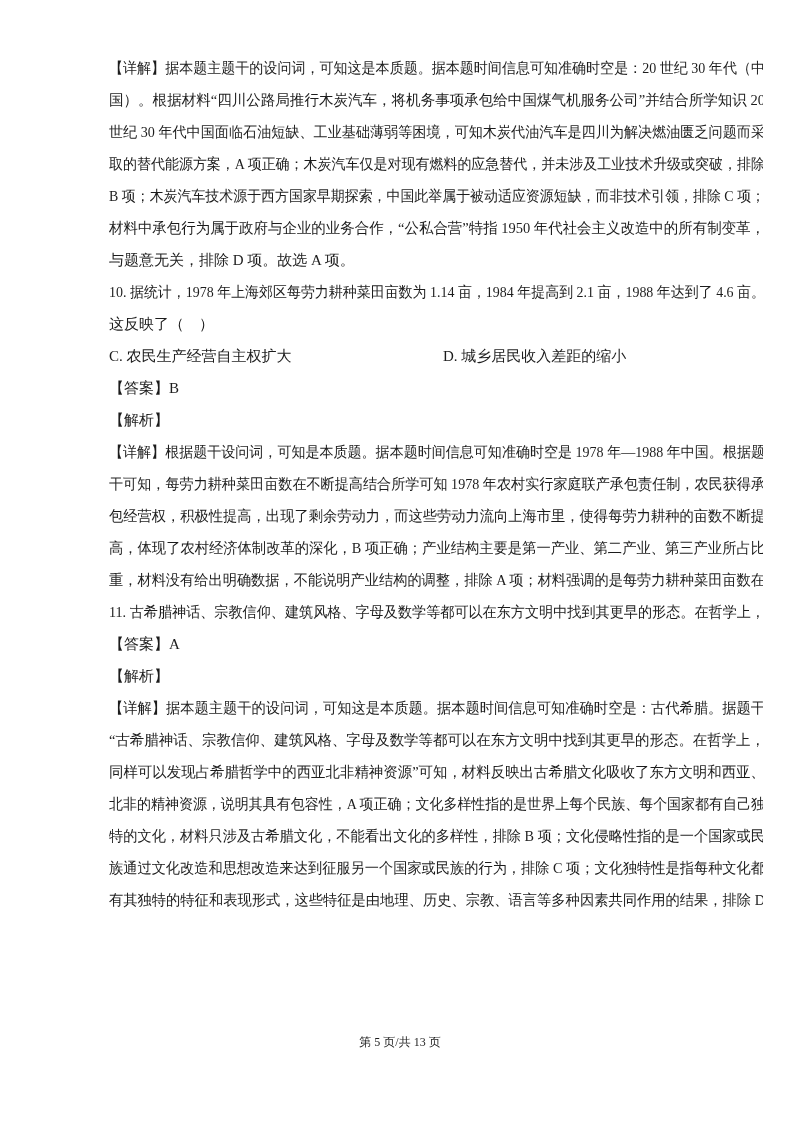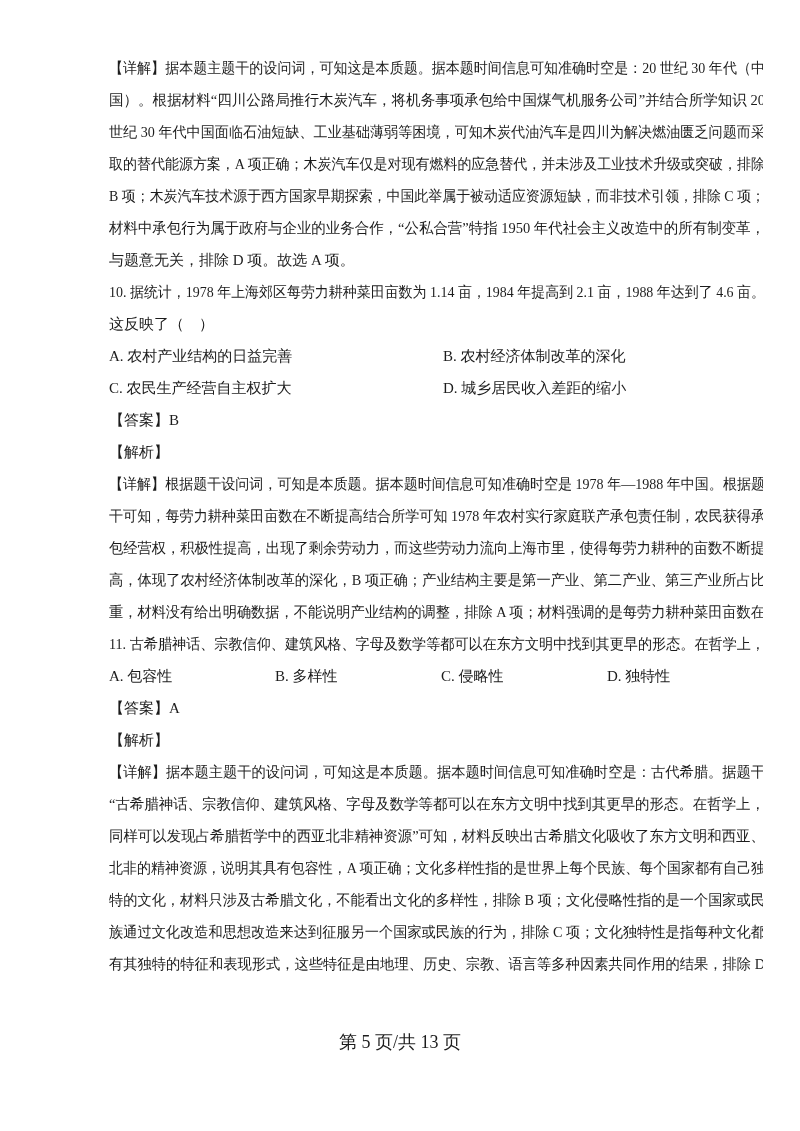--- a/index.html
+++ b/index.html
@@ -25,21 +25,21 @@
   .fill { text-align-last: justify; }
   .end  { text-align-last: left; text-align: center; }
   .opt-col-2 { display: inline-block; width: 334px; }
   .opt-col-4 { display: inline-block; width: 166px; }
   .footer {
     position: absolute;
     left: 0;
     right: 0;
     top: 1032px;
     text-align: center;
-    font-size: 18px;
+    font-size: 12px;
     line-height: 20px;
     color: #1c1c1c;
   }
 </style>
 </head>
 <body>
 
 <div class="page">
 
   <div>
@@ -49,42 +49,36 @@
     <div class="line fill" style="white-space: nowrap; text-align: left; text-align-last: left; transform-origin: 0px 50%; transform: scaleX(0.932129);">取的替代能源方案，A 项正确；木炭汽车仅是对现有燃料的应急替代，并未涉及工业技术升级或突破，排除</div>
     <div class="line fill" style="white-space: nowrap; text-align: left; text-align-last: left; transform-origin: 0px 50%; transform: scaleX(0.928829);">B 项；木炭汽车技术源于西方国家早期探索，中国此举属于被动适应资源短缺，而非技术引领，排除 C 项；</div>
     <div class="line fill" style="white-space: nowrap; text-align: left; text-align-last: left; transform-origin: 0px 50%; transform: scaleX(0.963532);">材料中承包行为属于政府与企业的业务合作，“公私合营”特指 1950 年代社会主义改造中的所有制变革，</div>
     <div class="line end">与题意无关，排除 D 项。故选 A 项。</div>
   </div>
 
   <div>
     <div class="line fill" style="white-space: nowrap; text-align: left; text-align-last: left; transform-origin: 0px 50%; transform: scaleX(0.930496);">10. 据统计，1978 年上海郊区每劳力耕种菜田亩数为 1.14 亩，1984 年提高到 2.1 亩，1988 年达到了 4.6 亩。</div>
     <div class="line end">这反映了（　）</div>
     <div class="line end">
-      <span class="opt-col-2">A. 农村产业结构的日益完善</span><span>B. 农村经济体制改革的深化</span>
-    </div>
-    <div class="line end">
       <span class="opt-col-2">C. 农民生产经营自主权扩大</span><span>D. 城乡居民收入差距的缩小</span>
     </div>
     <div class="line end">【答案】B</div>
     <div class="line end">【解析】</div>
   </div>
 
   <div>
     <div class="line fill" style="white-space: nowrap; text-align: left; text-align-last: left; transform-origin: 0px 50%; transform: scaleX(0.935472);">【详解】根据题干设问词，可知是本质题。据本题时间信息可知准确时空是 1978 年—1988 年中国。根据题</div>
     <div class="line fill" style="white-space: nowrap; text-align: left; text-align-last: left; transform-origin: 0px 50%; transform: scaleX(0.940502);">干可知，每劳力耕种菜田亩数在不断提高结合所学可知 1978 年农村实行家庭联产承包责任制，农民获得承</div>
     <div class="line fill" style="white-space: nowrap; text-align: left; text-align-last: left; transform-origin: 0px 50%; transform: scaleX(0.950725);">包经营权，积极性提高，出现了剩余劳动力，而这些劳动力流向上海市里，使得每劳力耕种的亩数不断提</div>
     <div class="line fill" style="white-space: nowrap; text-align: left; text-align-last: left; transform-origin: 0px 50%; transform: scaleX(0.952428);">高，体现了农村经济体制改革的深化，B 项正确；产业结构主要是第一产业、第二产业、第三产业所占比</div>
     <div class="line fill" style="white-space: nowrap; text-align: left; text-align-last: left; transform-origin: 0px 50%; transform: scaleX(0.947271);">重，材料没有给出明确数据，不能说明产业结构的调整，排除 A 项；材料强调的是每劳力耕种菜田亩数在</div>
   </div>
 
   <div>
     <div class="line fill" style="white-space: nowrap; text-align: left; text-align-last: left; transform-origin: 0px 50%; transform: scaleX(0.94124);">11. 古希腊神话、宗教信仰、建筑风格、字母及数学等都可以在东方文明中找到其更早的形态。在哲学上，</div>
-    <div class="line end">
-      <span class="opt-col-4">A. 包容性</span><span class="opt-col-4">B. 多样性</span><span class="opt-col-4">C. 侵略性</span><span>D. 独特性</span>
-    </div>
     <div class="line end">【答案】A</div>
     <div class="line end">【解析】</div>
   </div>
 
   <div>
     <div class="line fill" style="white-space: nowrap; text-align: left; text-align-last: left; transform-origin: 0px 50%; transform: scaleX(0.950725);">【详解】据本题主题干的设问词，可知这是本质题。据本题时间信息可知准确时空是：古代希腊。据题干</div>
     <div class="line fill" style="white-space: nowrap; text-align: left; text-align-last: left; transform-origin: 0px 50%; transform: scaleX(0.96234);">“古希腊神话、宗教信仰、建筑风格、字母及数学等都可以在东方文明中找到其更早的形态。在哲学上，</div>
     <div class="line fill" style="white-space: nowrap; text-align: left; text-align-last: left; transform-origin: 0px 50%; transform: scaleX(0.96234);">同样可以发现占希腊哲学中的西亚北非精神资源”可知，材料反映出古希腊文化吸收了东方文明和西亚、</div>
     <div class="line fill" style="white-space: nowrap; text-align: left; text-align-last: left; transform-origin: 0px 50%; transform: scaleX(0.932129);">北非的精神资源，说明其具有包容性，A 项正确；文化多样性指的是世界上每个民族、每个国家都有自己独</div>
     <div class="line fill" style="white-space: nowrap; text-align: left; text-align-last: left; transform-origin: 0px 50%; transform: scaleX(0.947271);">特的文化，材料只涉及古希腊文化，不能看出文化的多样性，排除 B 项；文化侵略性指的是一个国家或民</div>

